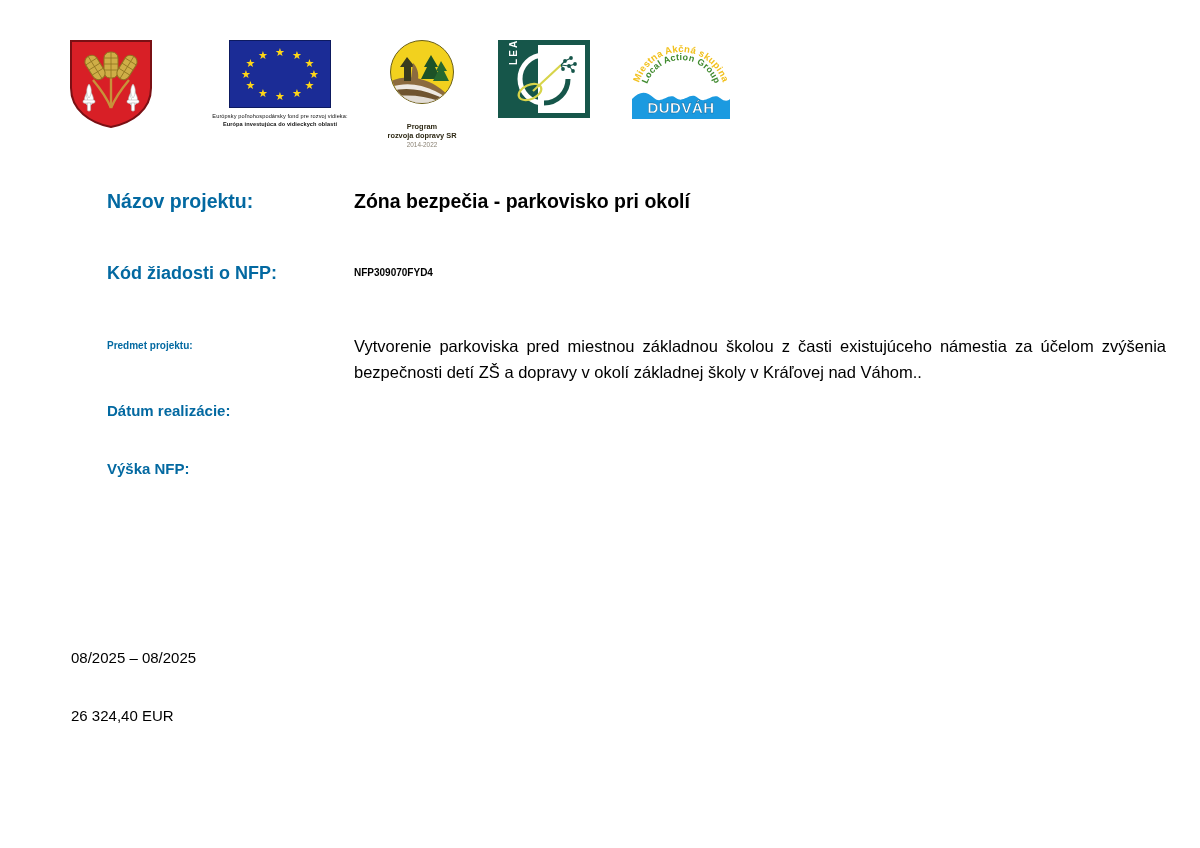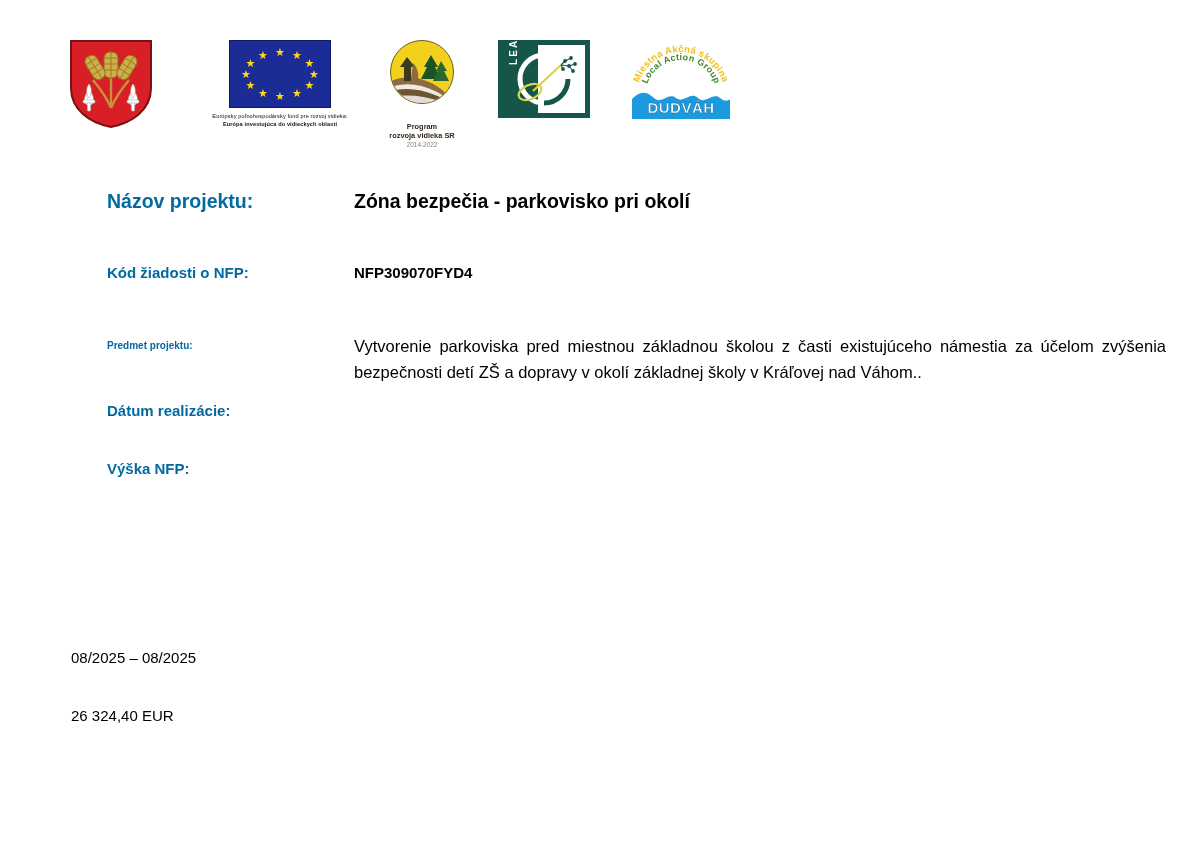--- a/index.html
+++ b/index.html
@@ -176,22 +176,22 @@
   .row .value {
     flex: 1 1 auto;
     color: #000;
   }
 
   #row-title { top: 188px; }
   #row-title .label { font-size: 19.5px; line-height: 26px; }
   #row-title .value { font-size: 19.5px; line-height: 26px; font-weight: bold; }
 
   #row-code { top: 262px; }
-  #row-code .label { font-size: 15px; line-height: 22px; }
-  #row-code .value { font-size: 15px; line-height: 22px; font-weight: bold; }
+  #row-code .label { font-size: 18px; line-height: 22px; }
+  #row-code .value { font-size: 10px; line-height: 22px; font-weight: bold; }
 
   #row-subject { top: 333px; }
   #row-subject .label { font-size: 10px; line-height: 26px; }
   #row-subject .value {
     font-size: 16.5px;
     line-height: 26px;
     text-align: justify;
     text-justify: inter-word;
     width: 812px;
     flex: 0 0 812px;
@@ -291,21 +291,21 @@
 
         <path d="M40 14 L47 26 L44 26 L50 38 L30 38 L36 26 L33 26 Z" fill="#1d5227"></path>
         <path d="M50 20 L56 30 L53 30 L58 40 L42 40 L47 30 L45 30 Z" fill="#27682f"></path>
 
         <path d="M16 16 L24 26 L20 26 L20 40 L13 40 L13 26 L9 26 Z" fill="#3a3a1e"></path>
         <path d="M22 22 C26 26 28 32 27 38 L20 38 Z" fill="#8c6b3f"></path>
       </svg>
     </div>
     <div class="prv-caption">
       <div>Program</div>
-      <div>rozvoja vidieka SR</div>
+      <div>rozvoja dopravy SR</div>
       <div class="prv-years">2014-2022</div>
     </div>
   </div>
 
   <div class="logo-block" id="logo-leader">
     <div class="leader-box">
       <div class="leader-right"></div>
       <svg class="leader-art" width="82" height="68" viewBox="0 0 82 68" xmlns="http://www.w3.org/2000/svg">
 
         <path d="M41 10 A24 24 0 0 0 17 34" stroke="#ffffff" stroke-width="5" fill="none"></path>

